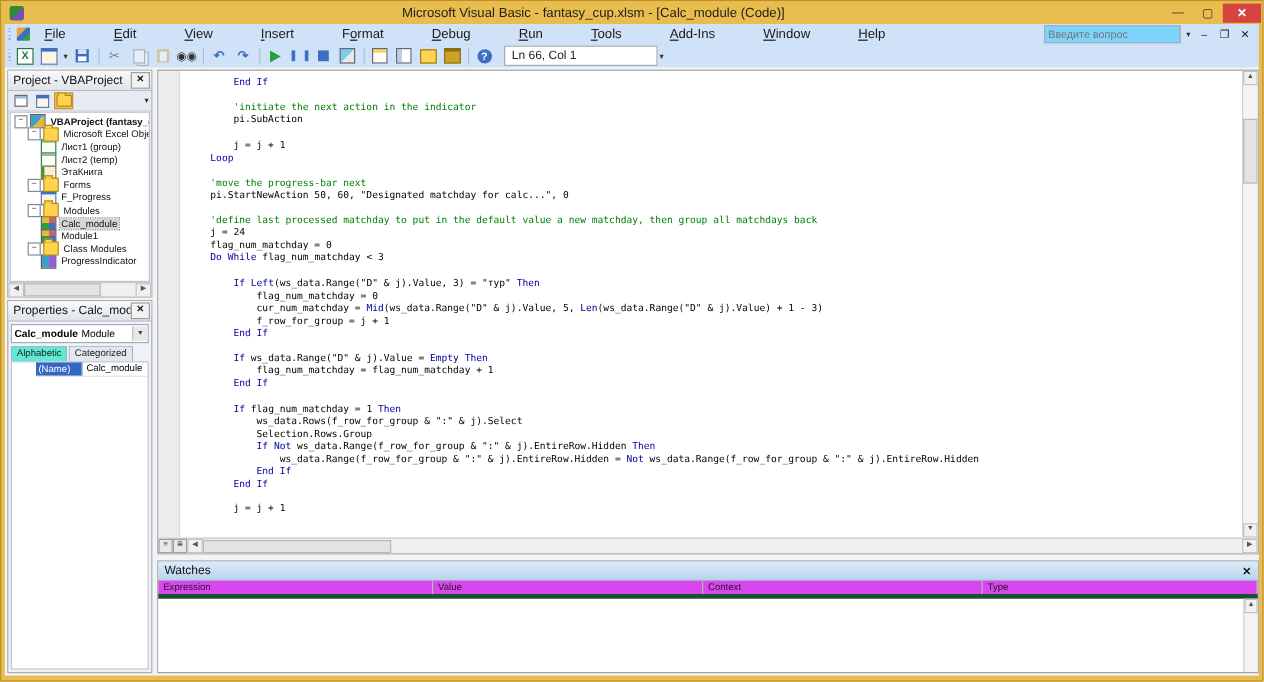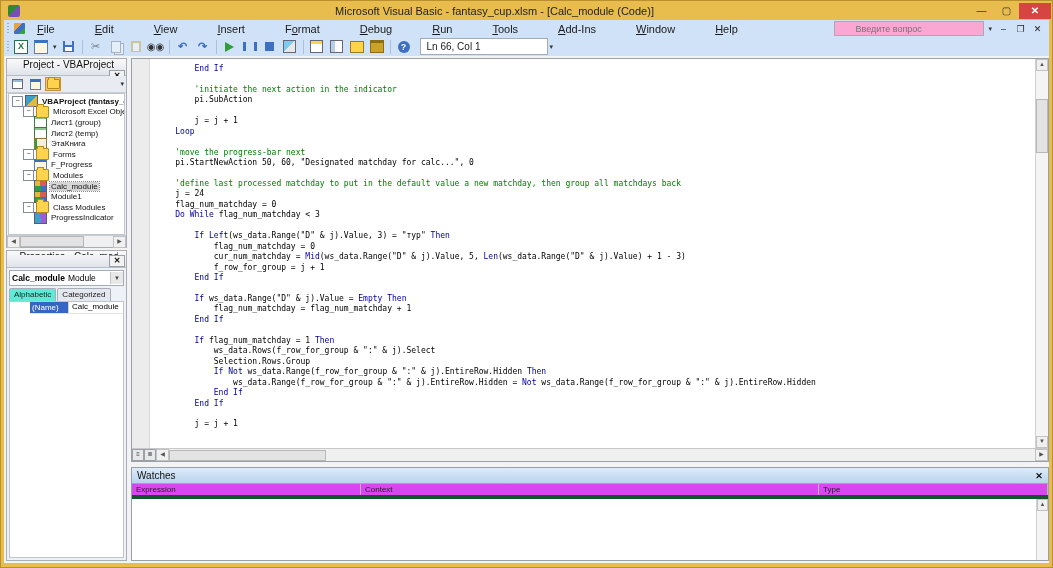--- a/index.html
+++ b/index.html
@@ -12,21 +12,21 @@
   .winbtns{display:flex;align-items:center;height:19px;margin-right:1px;}
   .wbtn{width:25px;height:16px;display:flex;align-items:center;justify-content:center;font-size:10px;color:#333;}
   .wbtn.close{width:32px;background:#d64541;color:#fff;font-weight:bold;}
   
   .menubar{position:absolute;left:3px;top:19px;right:3px;height:17px;background:#cfe2f7;display:flex;align-items:center;border-bottom:1px solid #bcd2ea;}
   .grip{width:5px;height:12px;margin:0 2px 0 3px;background:repeating-linear-gradient(#9ab2cc 0 1px,transparent 1px 3px);width:2px;}
   .mdi-icon{width:11px;height:11px;margin:0 5px 0 3px;background:linear-gradient(135deg,#e7a33c 0 40%,#3d6fc4 40% 70%,#37a23c 70% 100%);border-radius:1px;}
   .menu-item{font-size:11px;color:#1a1a1a;padding:2px 7px;cursor:default;}
   .menu-item u{text-decoration:underline;}
   .menubar-right{margin-left:auto;display:flex;align-items:center;gap:2px;padding-right:4px;}
-  .qbox{width:108px;height:13px;border:1px solid #a5acb5;font-size:9px;padding:0 20px;color:#555;background:#f9a8d4;font-family:"Liberation Sans",sans-serif;margin-left:30px;}
+  .qbox{width:108px;height:13px;border:1px solid #a5acb5;font-size:9px;padding:0 2px;color:#555;background:#7dd3fc;font-family:"Liberation Sans",sans-serif;margin-left:30px;}
   .small-drop{font-size:7px;color:#333;padding:0 2px;}
   .mdi-btn{width:15px;height:13px;display:flex;align-items:center;justify-content:center;font-size:9px;color:#222;}
   
   .toolbar{position:absolute;left:3px;top:36px;right:3px;height:19px;background:#cfe2f7;display:flex;align-items:center;border-bottom:1px solid #b5cce6;}
   .tb-sep{width:1px;height:14px;background:#a8c0dc;margin:0 3px;}
   .tb-ic{width:18px;height:16px;display:flex;align-items:center;justify-content:center;font-size:11px;margin:0 1px;border-radius:2px;}
   .tb-ic.dis{opacity:.45;}
   .shape{display:inline-block;}
   .sh-excel{width:12px;height:12px;background:#fff;border:1px solid #217346;color:#217346;font-size:9px;line-height:11px;text-align:center;font-weight:bold;}
   .sh-form{width:12px;height:10px;background:#fdf6e3;border:1px solid #5a7fb5;border-top:3px solid #3d6fc4;}
@@ -42,21 +42,21 @@
   .sh-design{width:11px;height:11px;background:linear-gradient(135deg,#7ecbf0 0 50%,#e8e8e8 50% 100%);border:1px solid #667;}
   .sh-proj{width:11px;height:11px;background:#fff;border:1px solid #667;box-shadow:inset 0 3px 0 #ffd34d;}
   .sh-props{width:11px;height:11px;background:#fff;border:1px solid #667;box-shadow:inset 4px 0 0 #b8cfe8;}
   .sh-objb{width:12px;height:10px;background:#ffd34d;border:1px solid #997a1e;}
   .sh-toolbox{width:12px;height:9px;background:#c9a227;border:1px solid #8a6d14;border-top:3px solid #8a6d14;}
   .sh-help{width:12px;height:12px;border-radius:50%;background:#3d6fc4;color:#fff;font-size:9px;line-height:12px;text-align:center;font-weight:bold;}
   .glyph-blue{color:#3d6fc4;font-weight:bold;}
   .status-box{margin-left:6px;width:120px;height:15px;background:#fff;border:1px solid #a5acb5;font-size:10px;color:#222;display:flex;align-items:center;padding-left:6px;}
   
   .workspace{position:absolute;left:3px;top:55px;right:3px;bottom:4px;background:#f3f3f3;}
-  .panel-hdr{height:16px;background:linear-gradient(#fafafa,#dfe3ea);border-bottom:1px solid #b8bcc4;display:flex;align-items:center;font-size:10px;color:#111;padding-left:4px;flex-direction:column;}
+  .panel-hdr{height:16px;background:linear-gradient(#fafafa,#dfe3ea);border-bottom:1px solid #b8bcc4;display:flex;align-items:center;font-size:10px;color:#111;padding-left:4px;}
   .panel-hdr .x{margin-left:auto;width:14px;height:12px;border:1px solid #9aa0a8;background:#f2f2f2;font-size:8px;line-height:10px;text-align:center;font-weight:bold;margin-right:1px;}
   
   .project-panel{position:absolute;left:2px;top:2px;width:121px;height:190px;background:#eef1f5;border:1px solid #a9adb5;display:flex;flex-direction:column;box-sizing:border-box;}
   .proj-tools{height:16px;display:flex;align-items:center;gap:2px;padding-left:2px;background:#e8ecf2;border-bottom:1px solid #c8ccd4;}
   .pt-ic{width:14px;height:12px;border:1px solid transparent;display:flex;align-items:center;justify-content:center;}
   .pt-ic.active{background:#f4c268;border-color:#c89037;}
   .sh-viewcode{width:9px;height:8px;background:#fff;border:1px solid #667;box-shadow:inset 0 2px 0 #9cb8d8;}
   .sh-folder, .ti-folder{width:11px;height:8px;background:#ffd34d;border:1px solid #b08c1e;border-radius:1px;position:relative;}
   .sh-folder:before, .ti-folder:before{content:"";position:absolute;left:0;top:-3px;width:5px;height:2px;background:#ffd34d;border:1px solid #b08c1e;border-bottom:none;}
   .tree{flex:1;background:#fff;border:1px solid #c0c4cc;margin:0 1px;overflow:hidden;padding-top:2px;}
@@ -347,20 +347,21 @@
       </div>
     </section>
 
     <section class="watches">
       <div class="watches-hdr">
         <span>Watches</span>
         <span class="x">✕</span>
       </div>
       <div class="watch-cols" id="watch-cols">
           <div class="wcol" style="width: 229px;">Expression</div>
+          <div class="wcol" style="width: 225px;">Value</div>
           <div class="wcol" style="width: auto; flex: 1 1 0%;">Context</div>
           <div class="wcol" style="width: 229px;">Type</div>
         </div>
       <div class="watch-body">
         <div class="watch-space"></div>
         <div class="wscroll">
           <span class="sb-btn" style="width:9px;">▲</span>
         </div>
       </div>
     </section>

